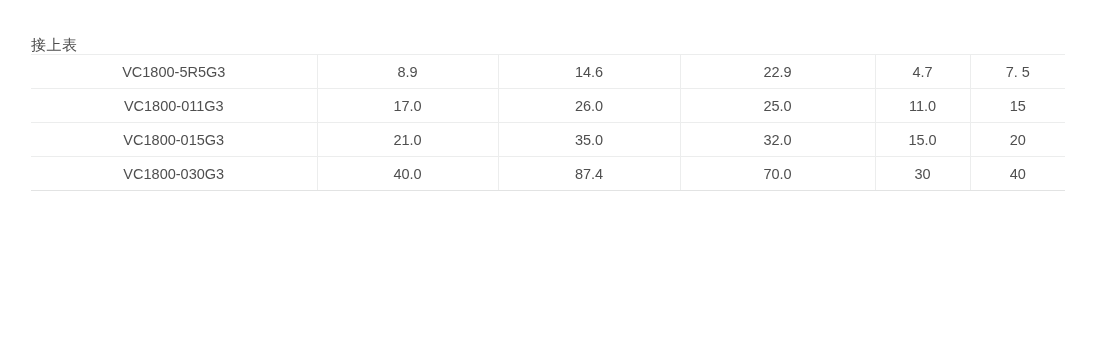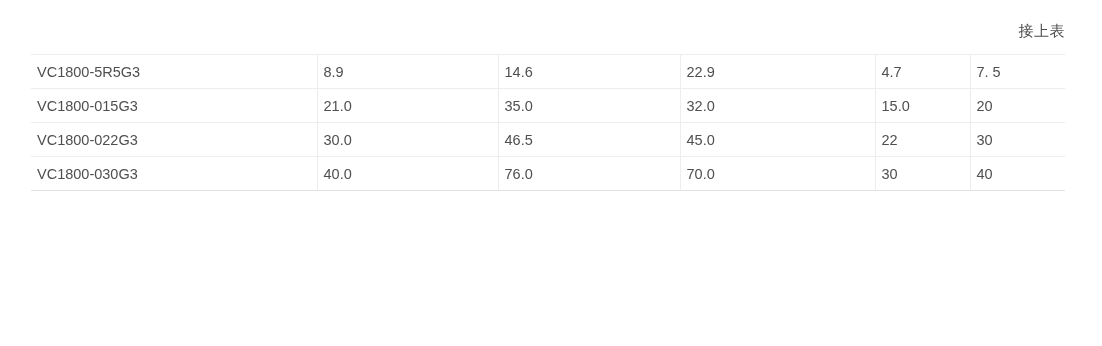--- a/index.html
+++ b/index.html
@@ -21,23 +21,22 @@
     left: 0;
     top: 0;
     width: 1102px;
     height: 346px;
   }
 
   
   .caption-row {
     position: absolute;
     left: 31px;
-    top: 20px;
+    top: 34px;
     width: 1034px;
-    text-align: right;
     font-size: 15px;
     line-height: 22px;
     color: #4d4d4d;
     letter-spacing: 0.5px;
     white-space: nowrap;
   }
 
   
   .data-table {
     position: absolute;
@@ -45,20 +44,21 @@
     top: 54px;
     width: 1034px;
     border-collapse: collapse;
     table-layout: fixed;
     font-size: 14.5px;
     color: #4f4f4f;
   }
   .data-table td {
     height: 33px;
     padding: 0 6px;
+    text-align: center;
     vertical-align: middle;
     border-top: 1px solid #eceded;
     border-right: 1px solid #eceded;
     white-space: nowrap;
     font-weight: 400;
   }
   .data-table tr:last-child td {
     border-bottom: 1px solid #e2e3e3;
   }
   .data-table td:last-child {
@@ -96,39 +96,39 @@
     <tbody>
       <tr>
         <td class="col-model">VC1800-5R5G3</td>
         <td>8.9</td>
         <td>14.6</td>
         <td>22.9</td>
         <td>4.7</td>
         <td>7. 5</td>
       </tr>
       <tr>
+        <td class="col-model">VC1800-011G3</td>
+        <td>17.0</td>
+        <td>26.0</td>
+        <td>25.0</td>
+        <td>11.0</td>
+        <td>15</td>
+      </tr>
+      <tr>
         <td class="col-model">VC1800-015G3</td>
         <td>21.0</td>
         <td>35.0</td>
         <td>32.0</td>
         <td>15.0</td>
         <td>20</td>
       </tr>
       <tr>
-        <td class="col-model">VC1800-022G3</td>
-        <td>30.0</td>
-        <td>46.5</td>
-        <td>45.0</td>
-        <td>22</td>
-        <td>30</td>
-      </tr>
-      <tr>
         <td class="col-model">VC1800-030G3</td>
         <td>40.0</td>
-        <td>76.0</td>
+        <td>87.4</td>
         <td>70.0</td>
         <td>30</td>
         <td>40</td>
       </tr>
     </tbody>
   </table>
 
 </div>
 
 </body></html>

